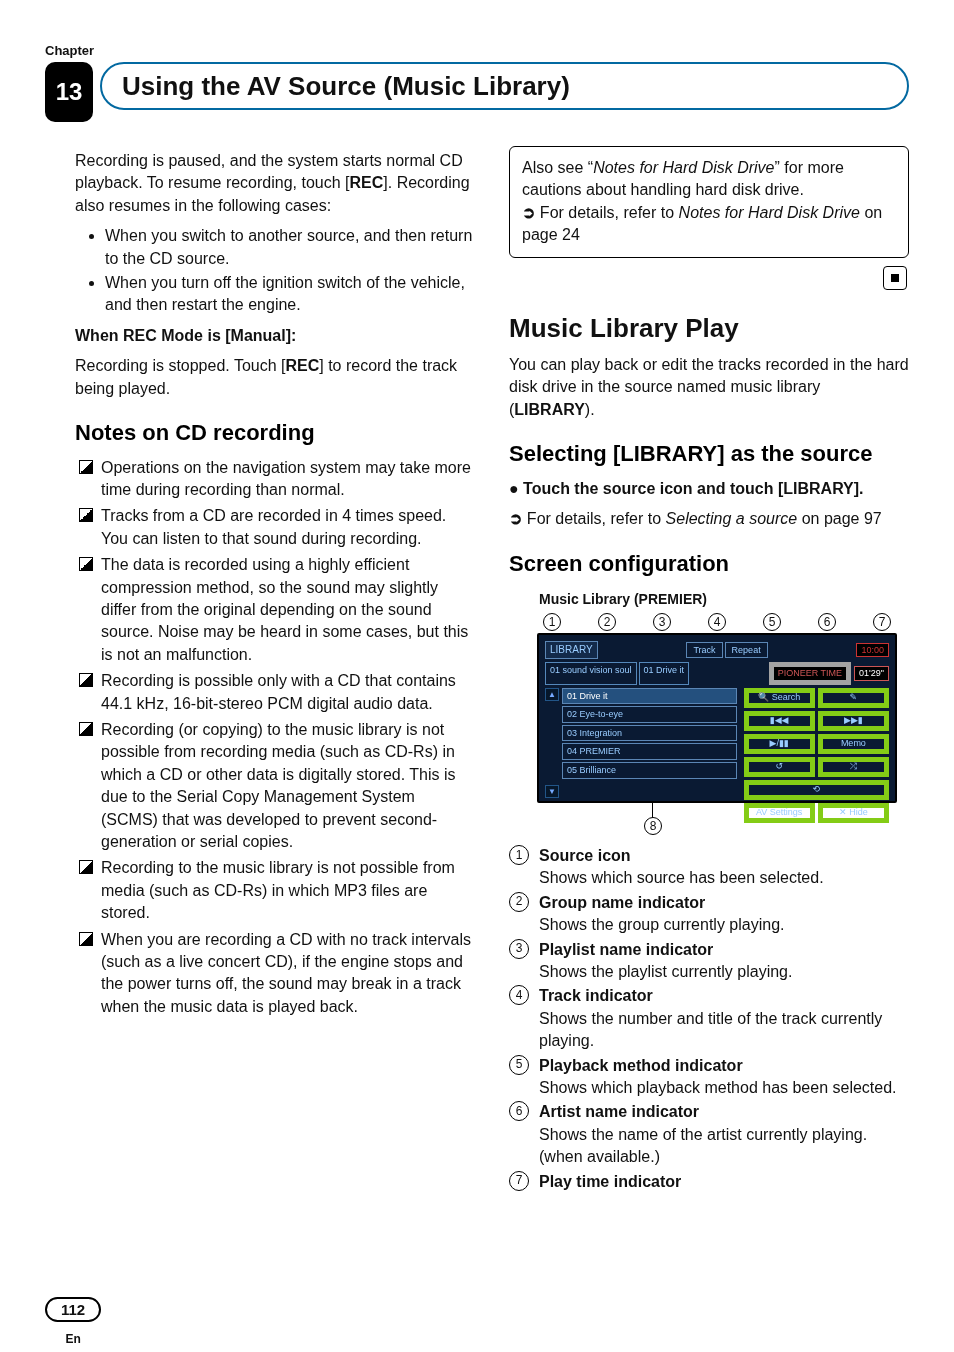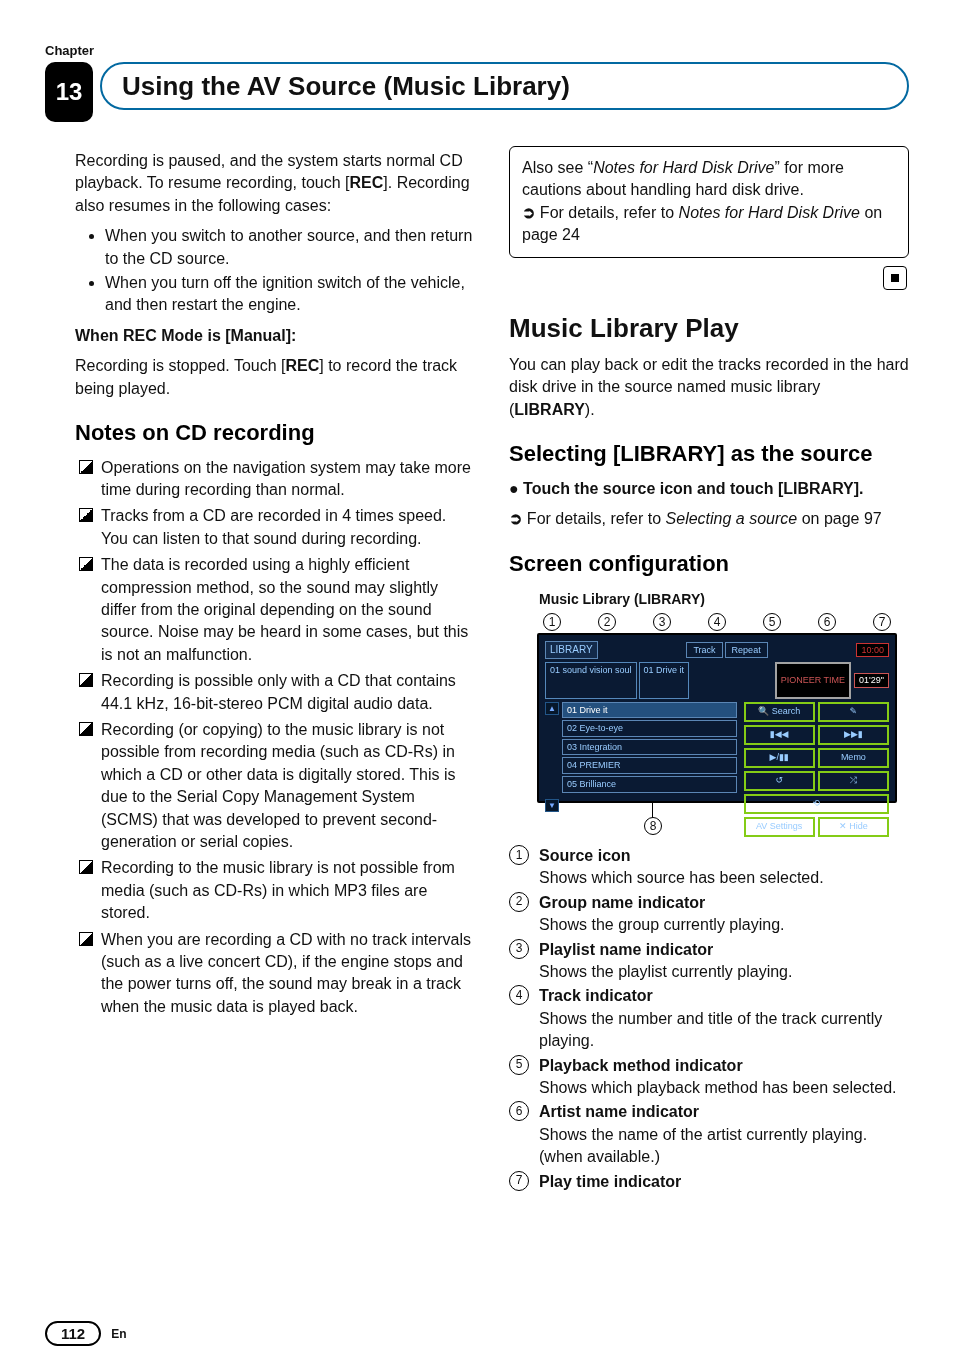--- a/index.html
+++ b/index.html
@@ -35,35 +35,35 @@
   .shot-callouts { display:flex; justify-content:space-between; padding:0 6px 2px 6px; font-size:12px; }
   .shot-callouts span { width:16px; height:16px; border:1px solid #000; border-radius:50%; display:inline-flex; align-items:center; justify-content:center; }
   .shot-body { border:2px solid #000; background:#0a1a33; color:#bcd; height:170px; border-radius:2px; padding:6px; box-sizing:border-box; font-size:10px; position:relative; }
   .shot-top { display:flex; justify-content:space-between; align-items:center; }
   .shot-title { background:#132a4a; border:1px solid #5b86b5; padding:1px 4px; color:#9cf; }
   .shot-tabs { display:flex; gap:2px; }
   .shot-tab { border:1px solid #5b86b5; padding:1px 6px; color:#9cf; font-size:9px; }
   .shot-time { background:#000; border:1px solid #c33; color:#c33; padding:0 4px; font-size:9px;text-align:right; }
   .shot-row { display:flex; justify-content:space-between; margin-top:3px; }
   .shot-meta { border:1px solid #58b; padding:1px 4px; color:#9cf; font-size:9px; }
-  .shot-pt { border:2px solid #a3a3a3; color:#c55; padding:10px 4px; font-size:9px; background:#000; }
+  .shot-pt { border:5px solid #a3a3a3; color:#c55; padding:0 4px; font-size:9px; background:#000; }
   .shot-pt2 { border:1px solid #c55; color:#fff; padding:0 4px; font-size:9px; background:#000; }
   .shot-main { display:flex; margin-top:3px; height:110px; }
   .shot-nav { width:14px; display:flex; flex-direction:column; justify-content:space-between; }
   .shot-nav span { border:1px solid #258; background:#06172b; color:#7af; text-align:center; font-size:8px; }
   .shot-tracks { flex:1.2; display:flex; flex-direction:column; gap:2px; padding:0 3px; }
   .shot-track { border:1px solid #5b86b5; padding:1px 4px; color:#9cf; font-size:9px; }
   .shot-track.sel { background:#24507e; color:#fff; }
   .shot-ctrls { flex:1; display:grid; grid-template-columns:1fr 1fr; grid-auto-rows:20px; gap:3px; padding-left:4px; }
-  .shot-btn { border:2px solid #84cc16; display:flex; align-items:center; justify-content:center; color:#9cf; font-size:9px; }
+  .shot-btn { border:5px solid #84cc16; display:flex; align-items:center; justify-content:center; color:#9cf; font-size:9px; }
   .shot-btn.wide { grid-column:1/3; }
   .shot-after { position:relative; height:28px; }
   .shot-after .line { position:absolute; left:115px; top:0; width:1px; height:18px; background:#000; }
   .shot-after span { position:absolute; left:107px; top:14px; width:16px; height:16px; border:1px solid #000; border-radius:50%; font-size:12px; display:inline-flex; align-items:center; justify-content:center; background:#fff; }
-  .page-footer { position:absolute; bottom:18px; left:45px; display:flex; align-items:center; gap:10px; }
+  .page-footer { position:absolute; bottom:18px; left:45px; display:flex; align-items:center; gap:10px;flex-direction:column; }
   .page-num { border:2px solid #000; border-radius:14px; padding:2px 14px; font-weight:bold; font-size:15px; }
   .page-lang { font-size:12px; font-weight:bold; }
 </style>
 </head>
 <body>
 <div class="page">
 
 <div class="chapter-label">Chapter</div>
 <div class="chap-badge">13</div>
 <div class="title-box">Using the AV Source (Music Library)</div>
@@ -111,21 +111,21 @@
       <span>You can play back or edit the tracks recorded in the hard disk drive in the source named music library (</span><span class="bold">LIBRARY</span><span>).</span>
     </div>
 
     <div class="h-blue">Selecting [LIBRARY] as the source</div>
     <div class="para bold bullet-dot">Touch the source icon and touch [LIBRARY].</div>
     <div class="para arrow">
       <span>For details, refer to </span><span class="italic">Selecting a source</span><span> on page 97</span>
     </div>
 
     <div class="h-blue">Screen configuration</div>
-    <div class="shot-caption">Music Library (LIBRARY)</div>
+    <div class="shot-caption">Music Library (PREMIER)</div>
 
     <div class="shot">
       <div class="shot-callouts">
         <span>1</span>
         <span>2</span>
         <span>3</span>
         <span>4</span>
         <span>5</span>
         <span>6</span>
         <span>7</span>

